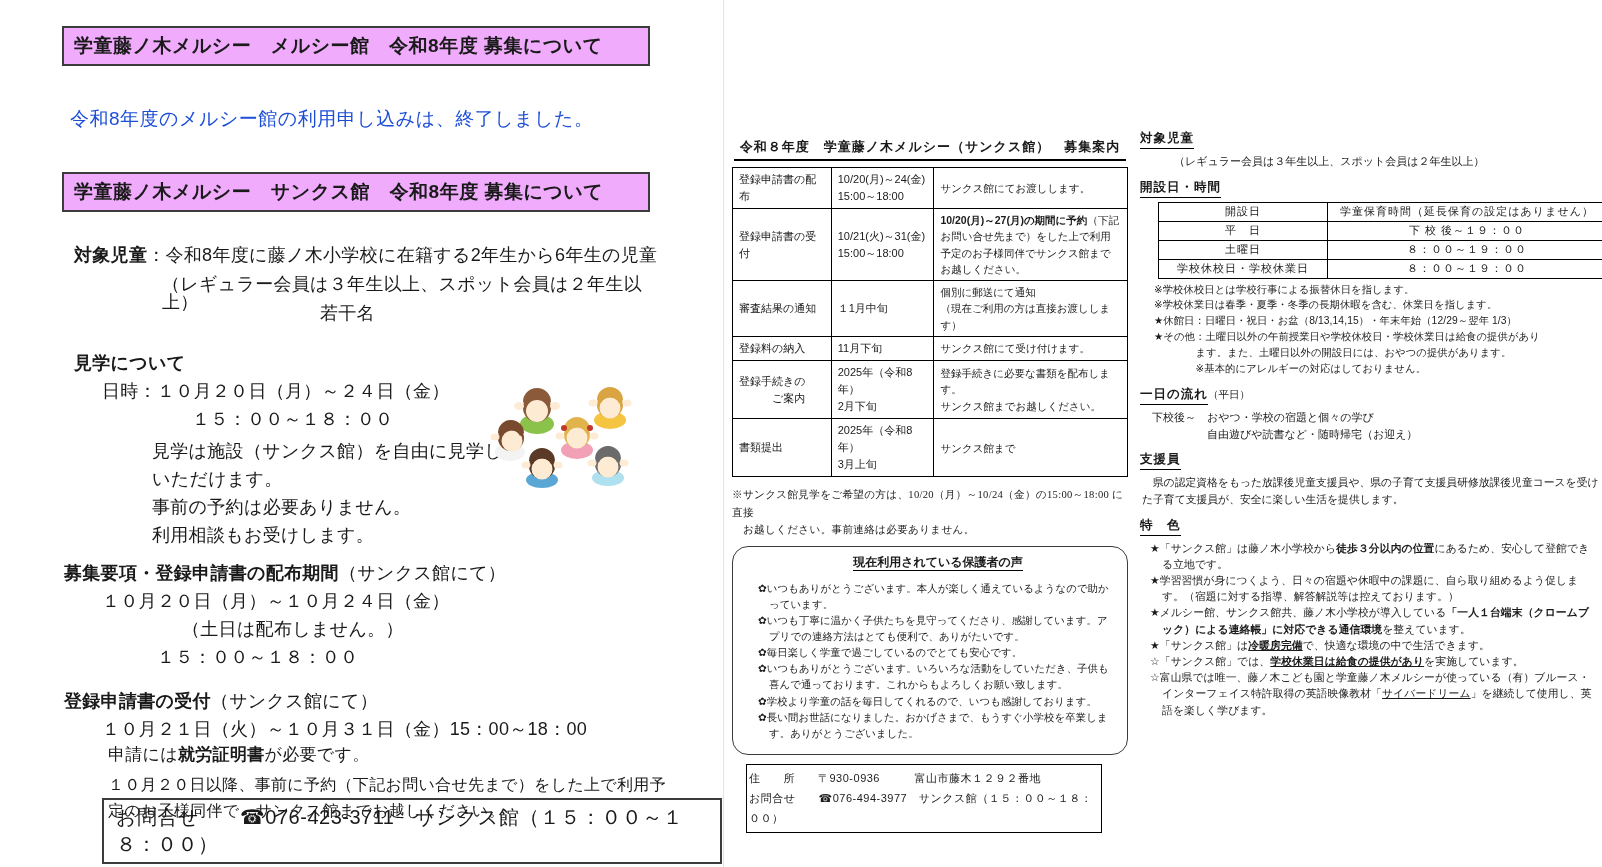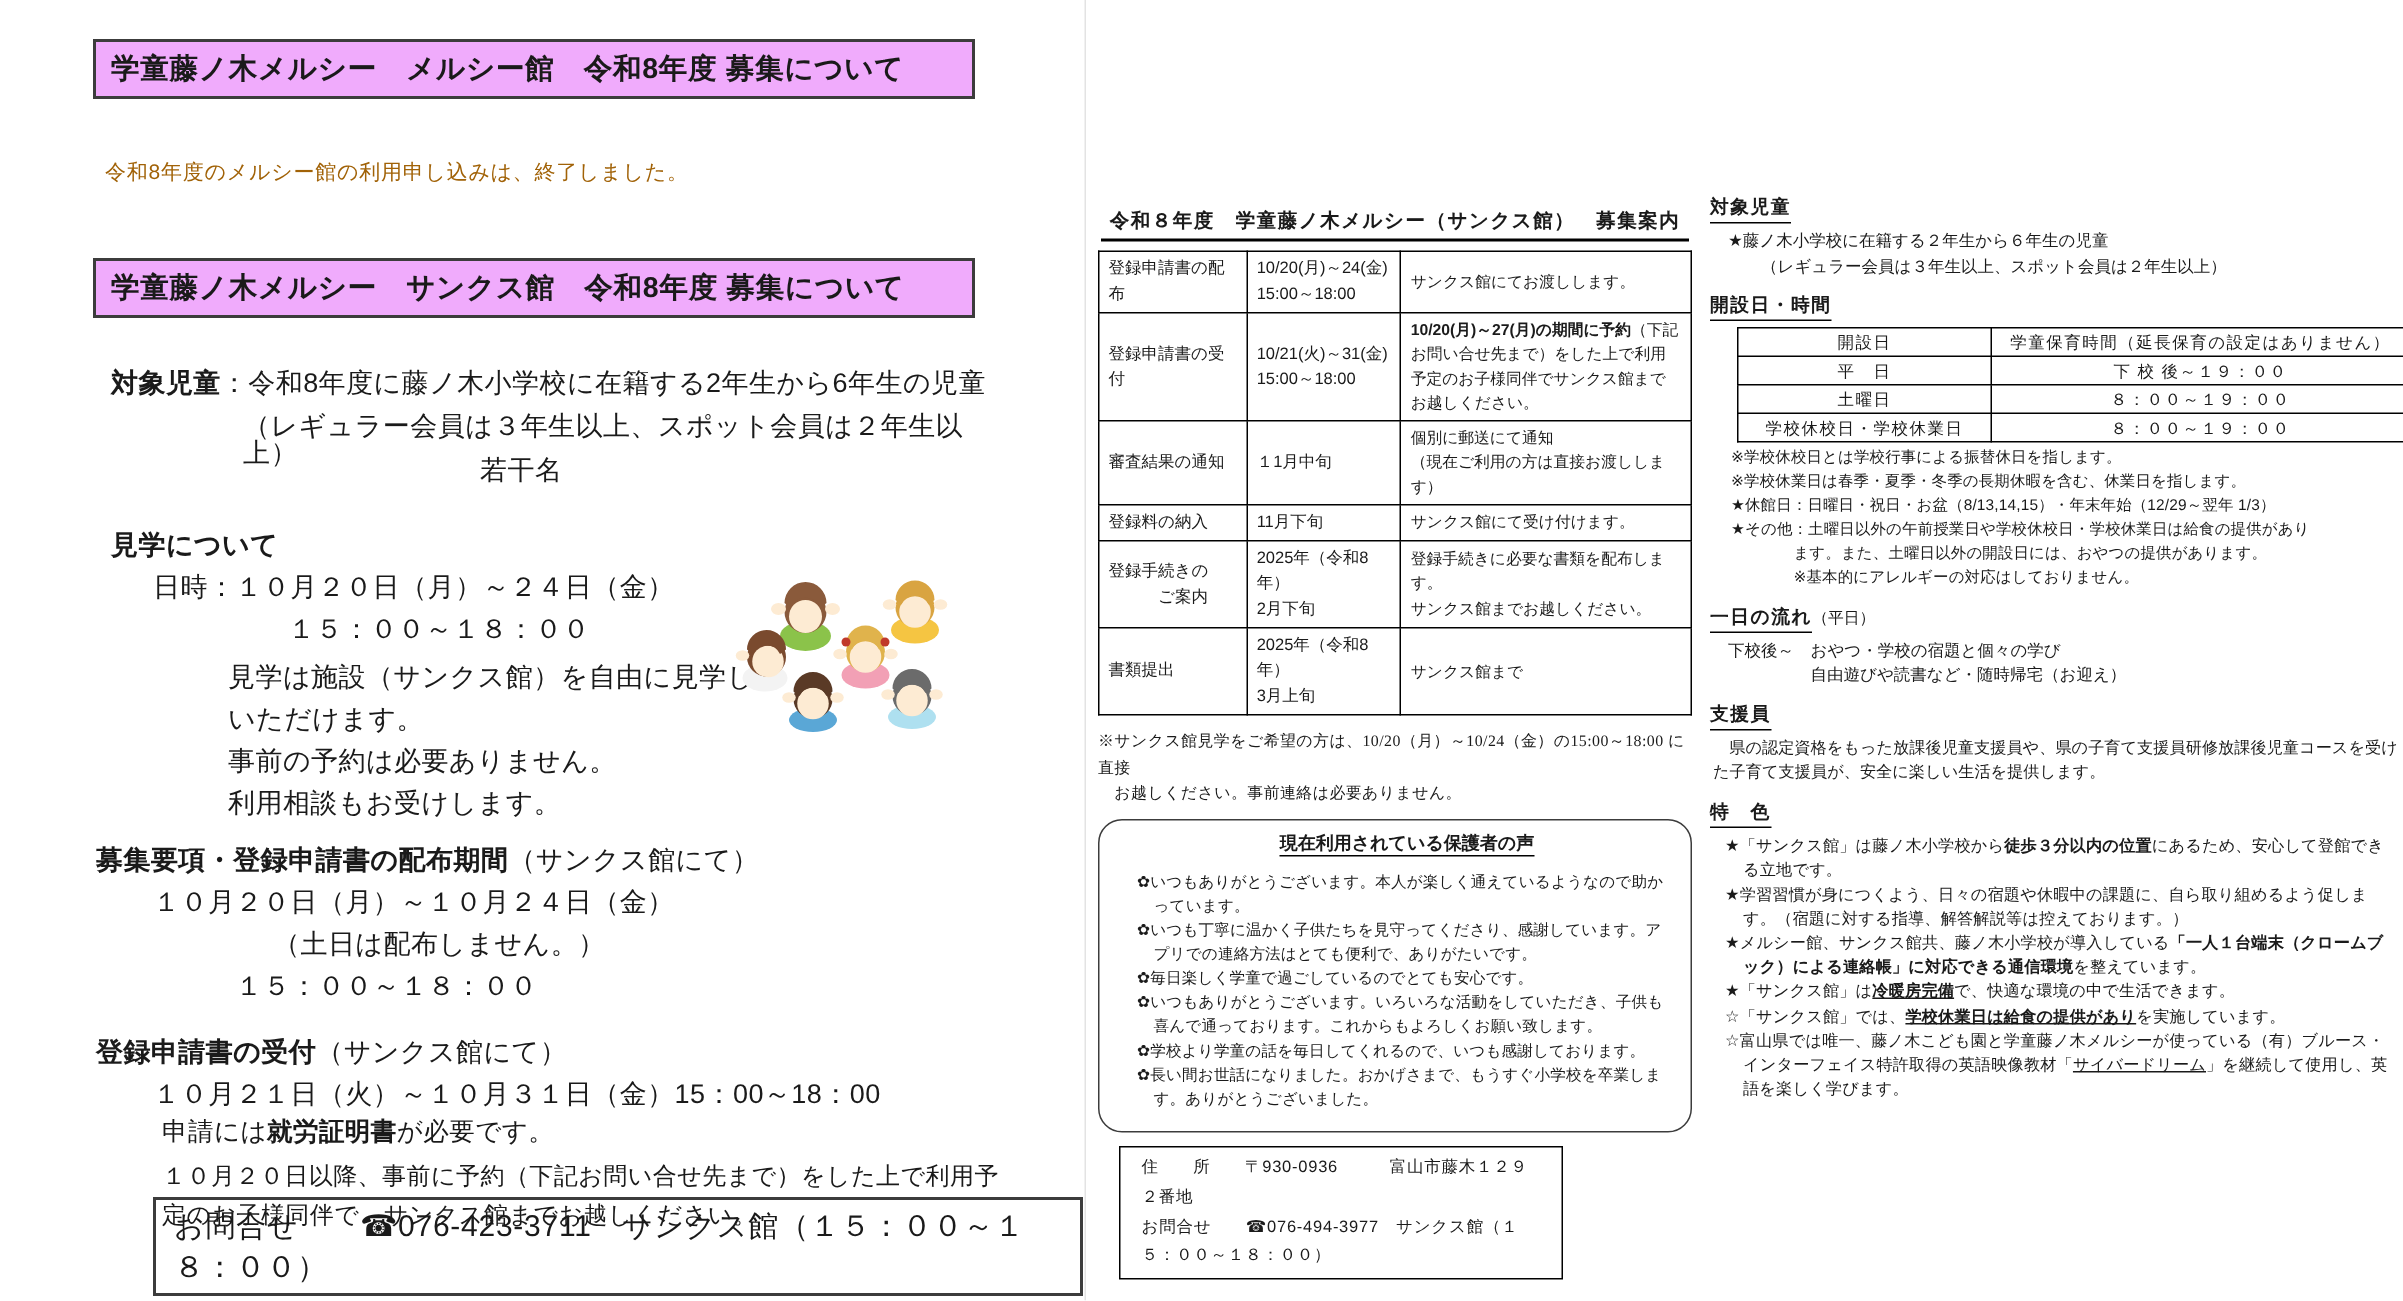--- a/index.html
+++ b/index.html
@@ -11,21 +11,21 @@
   .pre{white-space:pre-line;}
   
   .page-divider{position:absolute;left:723px;top:0;width:1px;height:867px;background:#e3e3e3;}
   
   .page-left{position:absolute;left:62px;top:26px;width:610px;height:820px;}
   .box-title{
     position:absolute;left:0;box-sizing:border-box;width:588px;
     border:2px solid #3c3c3c;padding:5px 10px;font-size:19px;font-weight:bold;
     letter-spacing:0.5px;background:#f0abfc;
   }
-  .closed-notice{position:absolute;left:8px;top:80px;font-size:14px;color:#a16207;font-weight:500;letter-spacing:0.5px;}
+  .closed-notice{position:absolute;left:8px;top:80px;font-size:19px;color:#1d4ed8;font-weight:500;letter-spacing:0.5px;}
   .lp-text{font-size:18px;line-height:1.0;position:absolute;letter-spacing:0.3px;}
   .lp-head{font-weight:bold;}
   .contact-box{
     position:absolute;left:40px;top:772px;box-sizing:border-box;width:620px;
     border:2px solid #3c3c3c;padding:4px 12px;font-size:20px;letter-spacing:0.5px;
   }
   
   .col-mid{position:absolute;left:732px;top:138px;width:396px;}
   .mid-title{
     font-size:13px;font-weight:bold;text-align:center;letter-spacing:1px;
@@ -38,22 +38,22 @@
   table.sched td.c3{width:49%;font-size:10.5px;}
   .mid-note{margin:9px 0 0 0;font-size:10.6px;line-height:1.65;font-family:"Liberation Serif","DejaVu Serif",serif;letter-spacing:0.3px;}
   .voices-box{
     border:1.3px solid #3c3c3c;border-radius:16px;margin-top:7px;
     padding:7px 9px 12px 25px;box-sizing:border-box;min-height:178px;
   }
   .voices-title{font-size:12px;font-weight:bold;text-align:center;margin-bottom:10px;}
   .voices-title span{border-bottom:1.5px solid #000;padding-bottom:1px;}
   .voice-item{font-size:10.4px;line-height:1.55;padding-left:11px;text-indent:-11px;letter-spacing:0.1px;}
   .addr-box{
-    border:1.3px solid #000;margin:9px 0 0 14px;width:296px;box-sizing:border-box;
-    padding:4px 14px;font-size:11px;line-height:1.8;letter-spacing:0.5px;
+    border:1.3px solid #000;margin:9px 0 0 14px;width:356px;box-sizing:border-box;
+    padding:4px 2px;font-size:11px;line-height:1.8;letter-spacing:0.5px;
   }
   
   .col-right{position:absolute;left:1140px;top:130px;width:460px;font-size:11px;}
   .r-head{font-size:12.5px;font-weight:bold;letter-spacing:1px;margin:9px 0 4px 0;}
   .r-head .u{border-bottom:1.8px solid #000;padding-bottom:1px;display:inline-block;}
   .r-head .suffix{font-weight:normal;font-size:10.5px;letter-spacing:0;}
   .r-line{padding-left:12px;line-height:1.5;font-size:11px;}
   table.hours{border-collapse:collapse;border:1.5px solid #000;margin:4px 0 3px 18px;width:449px;font-size:11px;}
   table.hours td{border:1px solid #000;text-align:center;padding:1.5px 4px;letter-spacing:1px;}
   table.hours td.hc1{width:160px;}
@@ -210,21 +210,20 @@
   </div>
 
   <div class="addr-box">
     <div>住　　所　　〒930-0936　　　富山市藤木１２９２番地</div>
     <div>お問合せ　　☎076-494-3977　サンクス館（１５：００～１８：００）</div>
   </div>
 </div>
 
 <div class="col-right">
   <div class="r-head" style="margin-top:0;"><span class="u">対象児童</span></div>
-  <div class="r-line">★藤ノ木小学校に在籍する２年生から６年生の児童</div>
   <div class="r-line">　　（レギュラー会員は３年生以上、スポット会員は２年生以上）</div>
 
   <div class="r-head"><span class="u">開設日・時間</span></div>
   <table class="hours">
     <tbody>
       <tr>
         <td class="hc1">開設日</td>
         <td>学童保育時間（延長保育の設定はありません）</td>
       </tr>
       <tr>

